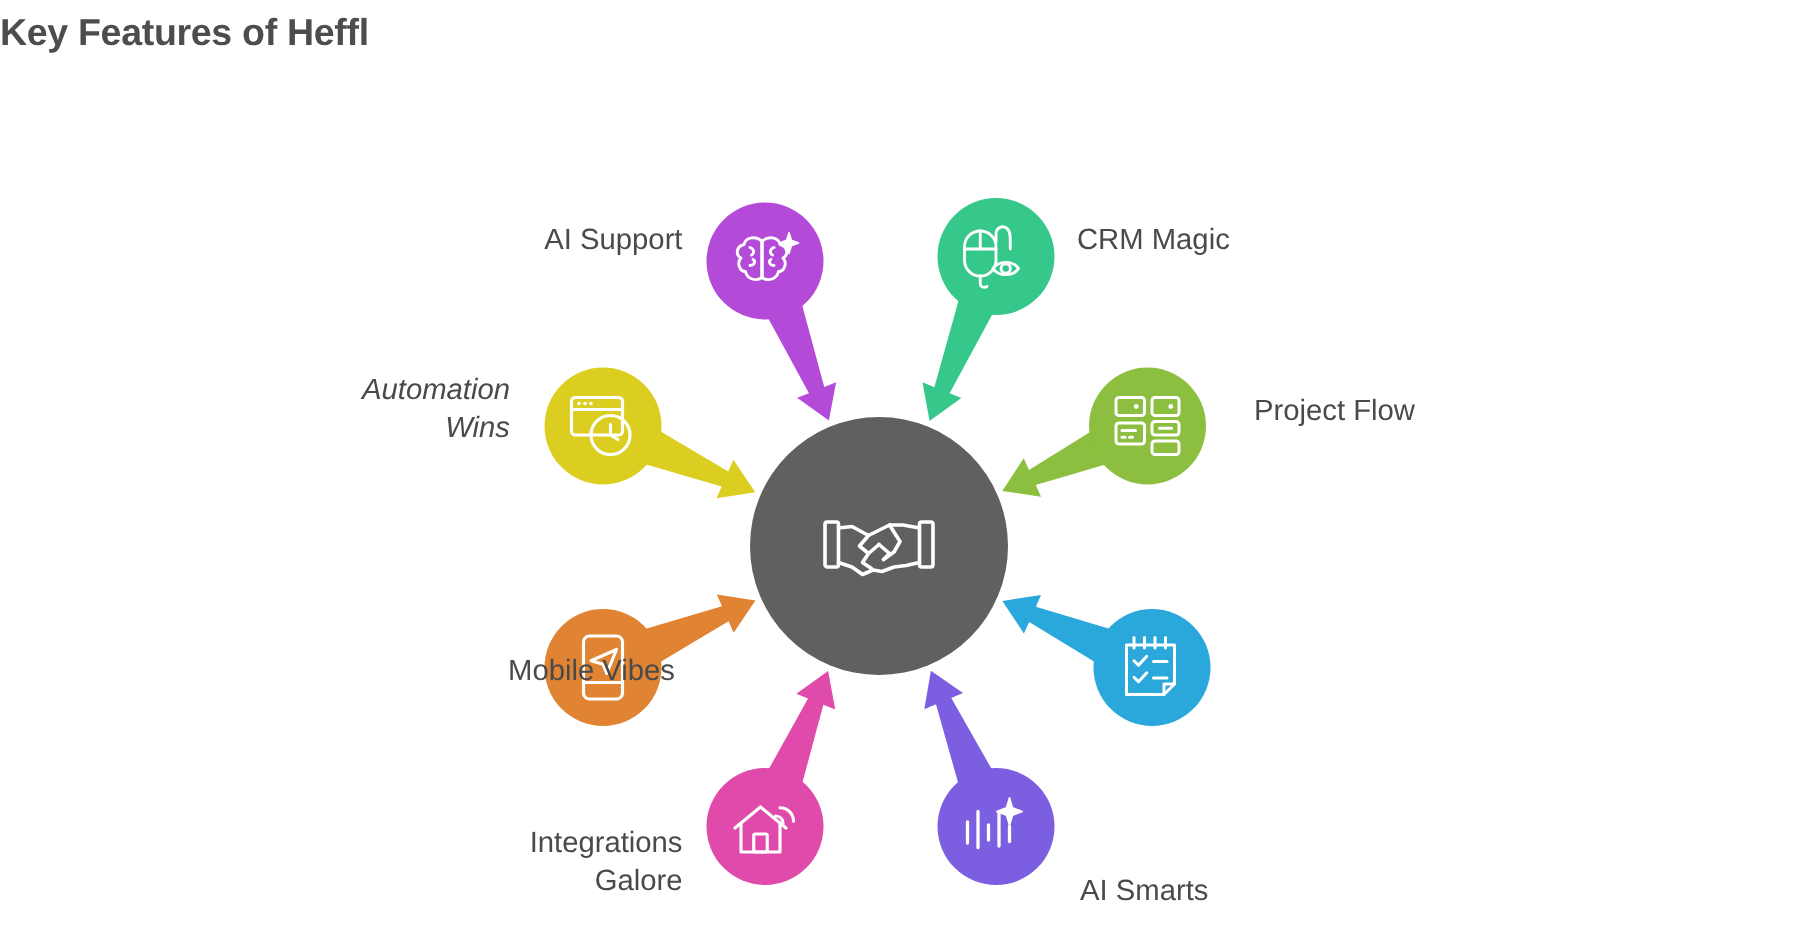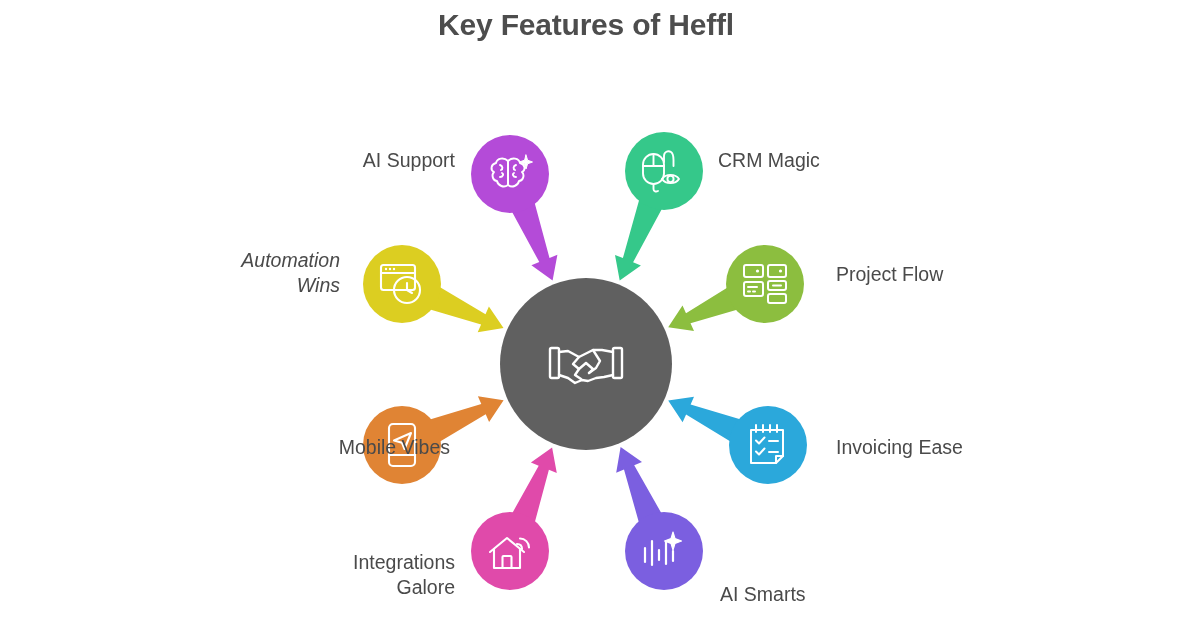--- a/index.html
+++ b/index.html
@@ -14,22 +14,21 @@
     overflow: hidden;
     font-family: "Liberation Sans", sans-serif;
     color: #4a4a4a;
   }
 
   #diagram-title {
     position: absolute;
     top: 8px;
     left: 0;
     width: 1172px;
-    text-align: center;
-    font-size: 30px;
+    font-size: 25px;
     font-weight: bold;
     color: #4d4d4d;
     letter-spacing: -0.2px;
   }
 
   #hub-spoke-diagram {
     position: absolute;
     inset: 0;
   }
 
@@ -171,21 +170,20 @@
         <path d="M18 3 L18 10"></path>
         <path d="M25 3 L25 10"></path>
         <path d="M32 3 L32 10"></path>
         <path d="M11 18.5 L14 21.5 L19.5 15.5"></path>
         <path d="M24 19 L33 19"></path>
         <path d="M11 29.5 L14 32.5 L19.5 26.5"></path>
         <path d="M24 30 L33 30"></path>
       </svg>
     </span>
   </div>
-  <div class="node-label label-right" id="label-invoicing-ease" style="left: 836px; top: 435px; width: 260px;">Invoicing Ease</div>
 
   <div class="node" id="node-ai-smarts" style="left: 625px; top: 512px; background: rgb(123, 95, 224);">
     <span>
       <svg width="46" height="42" viewBox="0 0 46 42" fill="none" stroke="#ffffff" stroke-width="2.2" stroke-linejoin="round" stroke-linecap="round">
         <path d="M4 18 L4 32"></path>
         <path d="M11 11 L11 35"></path>
         <path d="M18 20 L18 30"></path>
         <path d="M25 12 L25 34"></path>
         <path d="M32 21 L32 31"></path>
         <path d="M32 2 L34 8.6 L40.5 11 L34 13.4 L32 20 L30 13.4 L23.5 11 L30 8.6 Z" fill="#ffffff" stroke-width="1.2"></path>

